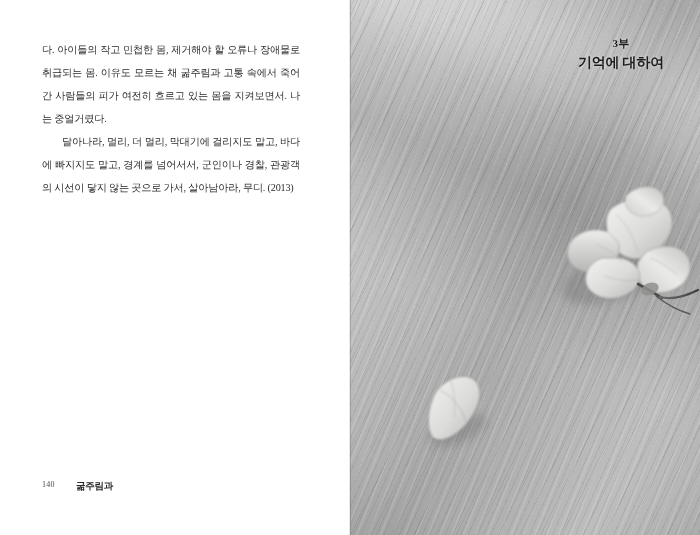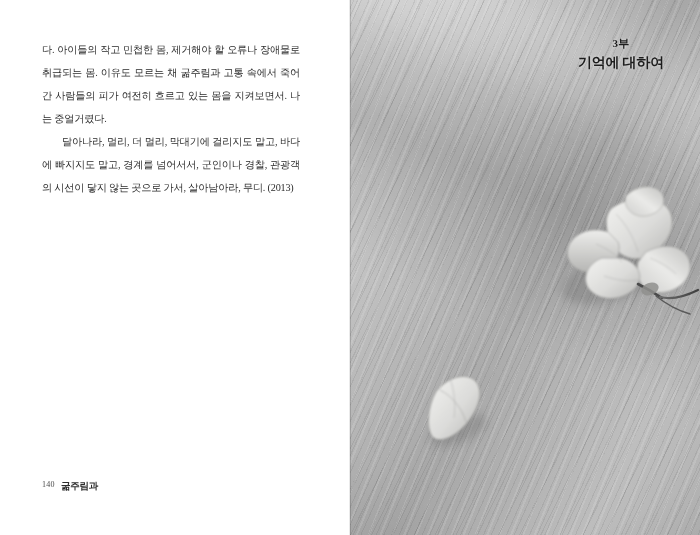--- a/index.html
+++ b/index.html
@@ -44,21 +44,21 @@
   }
   .body-text p.indent {
     text-indent: 20px;
   }
   .folio {
     position: absolute;
     left: 42px;
     bottom: 42px;
     display: flex;
     align-items: flex-start;
-    gap: 6px;
+    gap: 21px;
   }
   .folio-num {
     font-size: 8px;
     color: #4a4a4a;
     letter-spacing: 0.3px;
   }
   .folio-title {
     font-size: 9.5px;
     color: #2b2b2b;
     letter-spacing: -0.2px;

